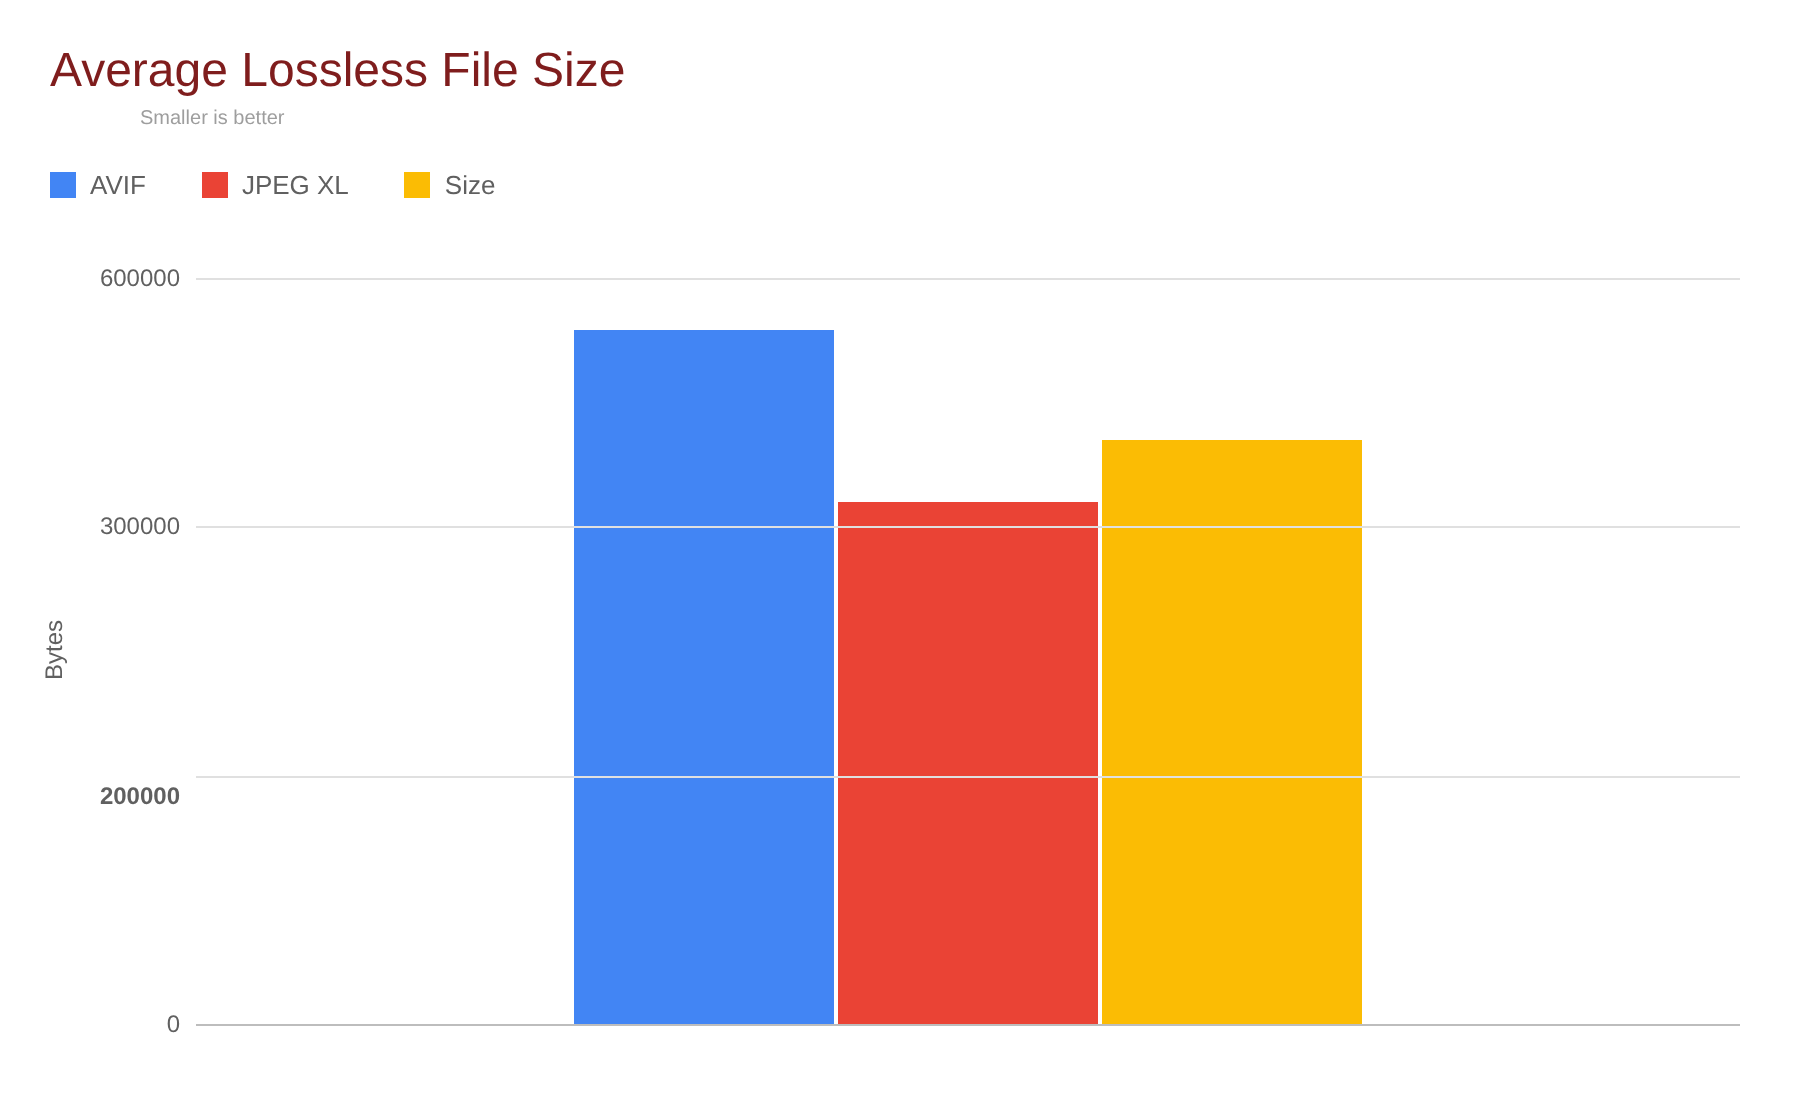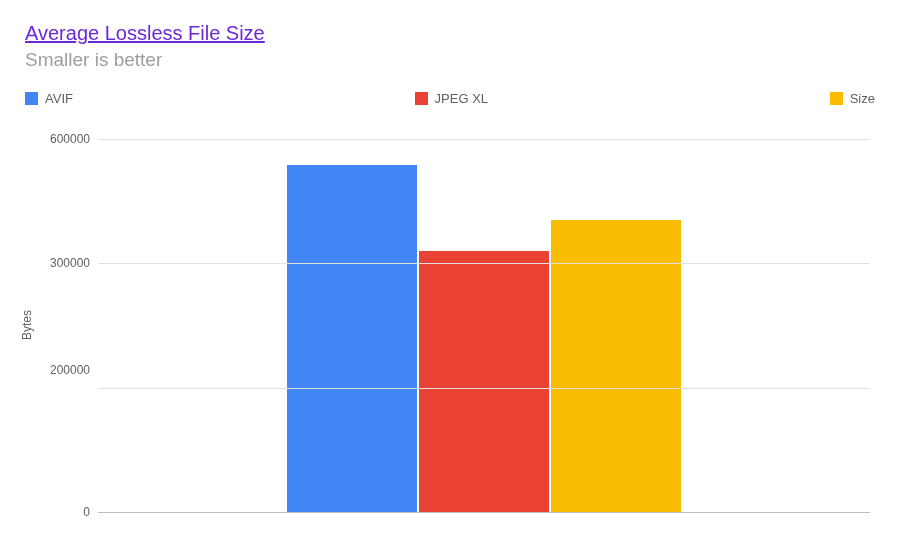--- a/index.html
+++ b/index.html
@@ -11,34 +11,35 @@
     position: relative;
     overflow: hidden;
   }
   .chart-container {
     position: absolute;
     left: 25px;
     top: 22px;
     width: 850px;
   }
   .title {
-    font-size: 20px;
-    color: #6d28d9;
+    font-size: 24px;
+    color: #7f1d1d;
     font-weight: 400;
     margin-bottom: 4px;
-    text-decoration: underline;
   }
   .subtitle {
-    font-size: 19px;
+    font-size: 10px;
     color: #9e9e9e;
     font-weight: 400;
+    margin-left: 45px;
   }
   .legend {
     display: flex;
-    justify-content: space-between;
+    justify-content: flex-start;
+    gap: 28px;
     margin-top: 20px;
     font-size: 13px;
     color: #606060;
   }
   .legend-item {
     display: flex;
     align-items: center;
     gap: 7px;
   }
   .legend-swatch {
@@ -128,19 +129,19 @@
   <div class="y-axis-label">Bytes</div>
   <div class="plot-area" id="plot">
     <div class="bars" id="bars">
         <div class="bar" style="left: 189px; width: 130px; height: 347.2px; background: rgb(66, 133, 244);"></div>
         <div class="bar" style="left: 321px; width: 130px; height: 261.333px; background: rgb(234, 67, 53);"></div>
         <div class="bar" style="left: 453px; width: 130px; height: 292.444px; background: rgb(251, 188, 4);"></div>
       </div>
   <div class="gridline baseline" style="top: 392px;"></div>
       <div class="tick-label" style="top: 392px;">0</div>
       <div class="gridline" style="top: 267.556px;"></div>
-      <div class="tick-label" style="top: 250px;">200000</div>
+      <div class="tick-label" style="top: 278px; font-weight: bold;">200000</div>
       <div class="gridline" style="top: 143.111px;"></div>
       <div class="tick-label" style="top: 143.111px;">300000</div>
       <div class="gridline" style="top: 18.6667px;"></div>
       <div class="tick-label" style="top: 18.6667px;">600000</div>
     </div>
 </div>
 
 </body></html>

